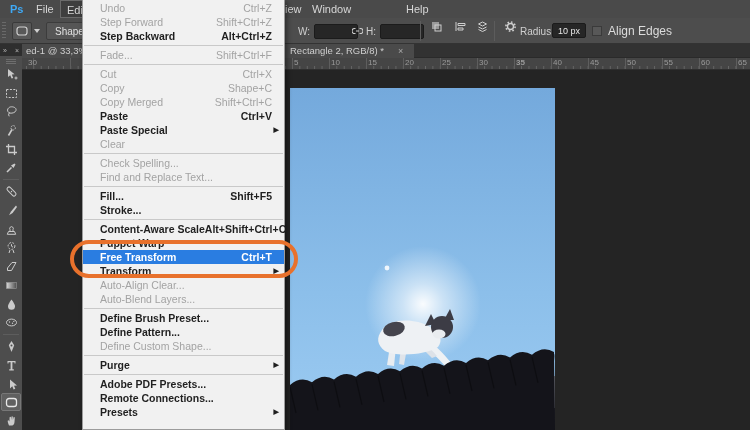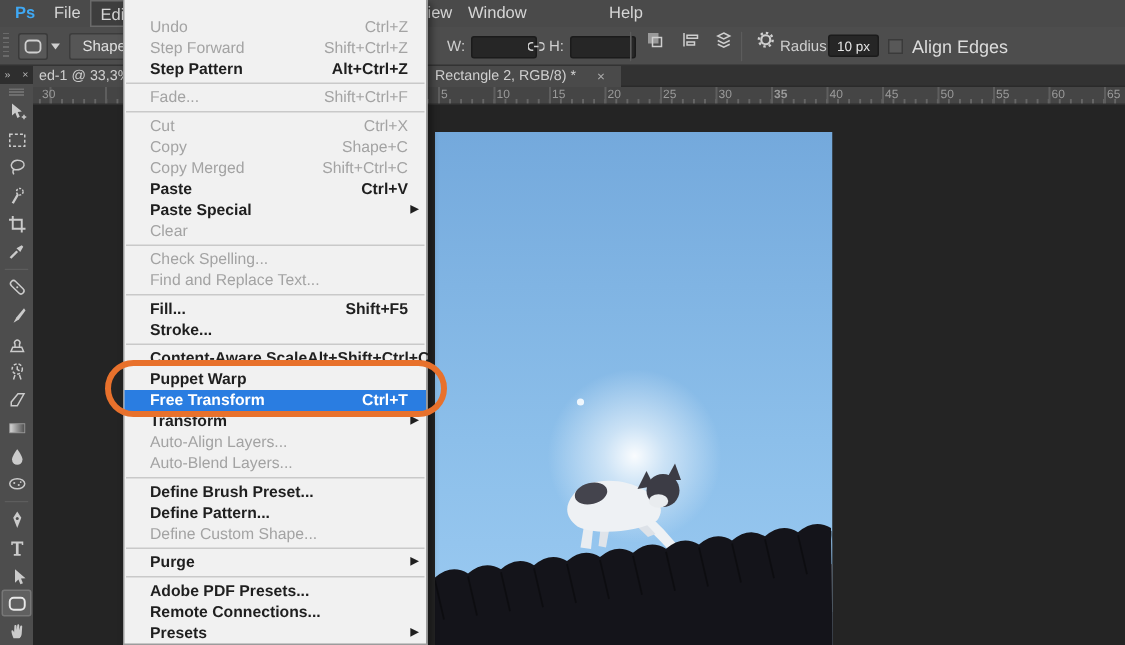--- a/index.html
+++ b/index.html
@@ -73,21 +73,21 @@
   .tb-sep { width:16px; height:1px; background:#3c3c3c; border-bottom:1px solid #5d5d5d; margin:2px 0; }
   .tool svg { display:block; }
 
   
   #canvas { position:absolute; left:22px; top:70px; width:728px; height:360px; background:#242424; z-index:1; }
   #photo { position:absolute; left:268px; top:18px; width:265px; height:342px; }
 
   
   #edit-menu { position:absolute; left:82px; top:0; width:203px; height:430px; background:#f1f1f1;
     border:1px solid #9c9c9c; border-top:none; box-shadow:2px 2px 5px rgba(0,0,0,.45); z-index:10;
-    padding-top:11px; }
+    padding-top:1px; }
   .mi { position:relative; height:14px; line-height:14px; font-size:10.5px; padding:0 12px 0 17px;
     display:flex; justify-content:space-between; white-space:nowrap; }
   .mi .ml { flex:0 0 auto; }
   .mi .ms { flex:0 0 auto; }
   .mi.disabled { color:#a3a3a3; }
   .mi.enabled { color:#1f1f1f; font-weight:600; }
   .mi.highlighted { background:#2a7de1; color:#fff; font-weight:600; }
   .mi .arr { position:absolute; right:5px; top:0; font-size:7px; line-height:14px; color:inherit; }
   .msep { height:1px; background:#c9c9c9; margin:2px 1px; }
 
@@ -379,21 +379,21 @@
   <div id="edit-menu">
       <div class="mi disabled">
         <span class="ml">Undo</span>
         <span class="ms">Ctrl+Z</span>
       </div>
       <div class="mi disabled">
         <span class="ml">Step Forward</span>
         <span class="ms">Shift+Ctrl+Z</span>
       </div>
       <div class="mi enabled">
-        <span class="ml">Step Pattern</span>
+        <span class="ml">Step Backward</span>
         <span class="ms">Alt+Ctrl+Z</span>
       </div>
       <div class="msep"></div>
       <div class="mi disabled">
         <span class="ml">Fade...</span>
         <span class="ms">Shift+Ctrl+F</span>
       </div>
       <div class="msep"></div>
       <div class="mi disabled">
         <span class="ml">Cut</span>
@@ -450,21 +450,21 @@
       <div class="mi highlighted">
         <span class="ml">Free Transform</span>
         <span class="ms">Ctrl+T</span>
       </div>
       <div class="mi enabled">
         <span class="ml">Transform</span>
         <span class="ms"></span>
         <span class="arr">▶</span>
       </div>
       <div class="mi disabled">
-        <span class="ml">Auto-Align Layers...</span>
+        <span class="ml">Auto-Align Clear...</span>
         <span class="ms"></span>
       </div>
       <div class="mi disabled">
         <span class="ml">Auto-Blend Layers...</span>
         <span class="ms"></span>
       </div>
       <div class="msep"></div>
       <div class="mi enabled">
         <span class="ml">Define Brush Preset...</span>
         <span class="ms"></span>

